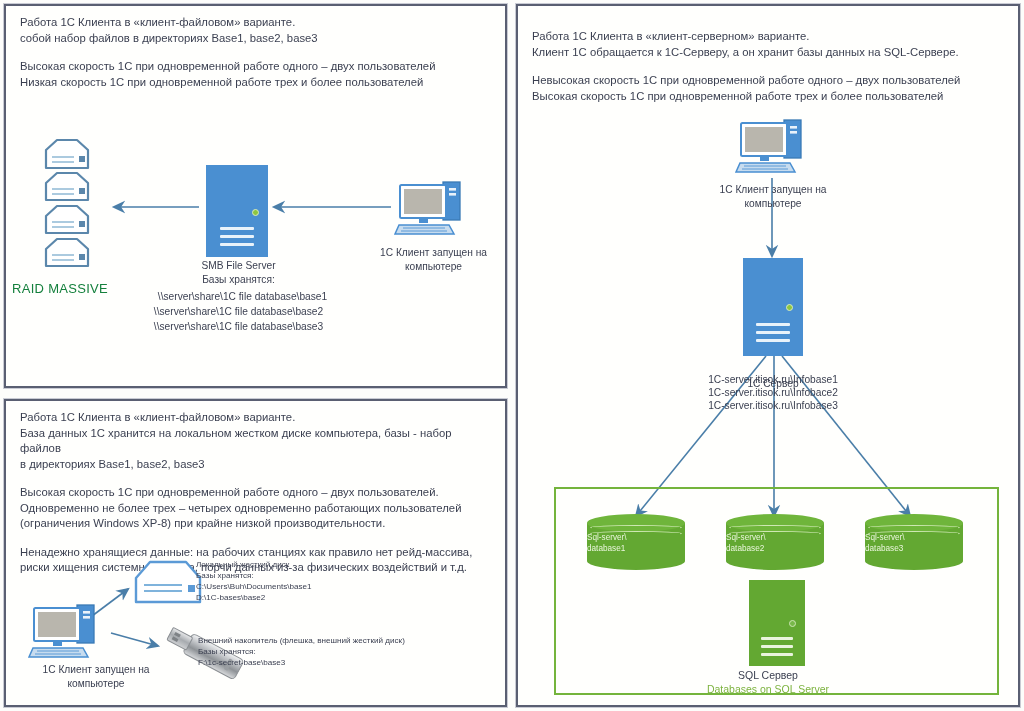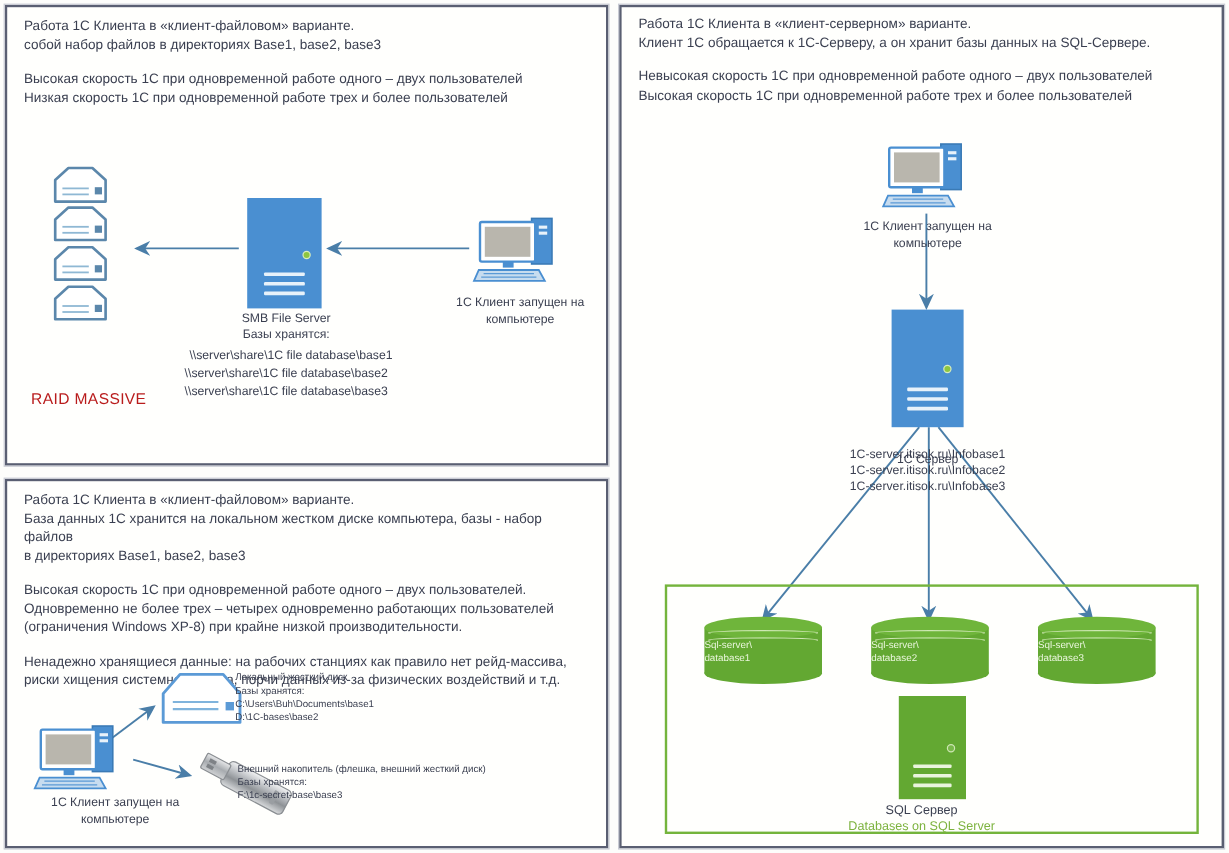--- a/index.html
+++ b/index.html
@@ -36,26 +36,25 @@
     text-align: center;
     color: #3a3f50;
     font-size: 10.2px;
     line-height: 13.5px;
     white-space: pre-line;
   }
   .lbl.small { font-size: 8.1px; line-height: 10.6px; text-align: left; }
 
   .raid-lbl {
     position: absolute;
-    text-align: right;
-    color: #b91c1c;
+    text-align: left;
+    color: #15803d;
     font-size: 13px;
     line-height: 17px;
     letter-spacing: .3px;
-    margin-top: 44px;
   }
 
   
   .srv { position: absolute; }
   .srv .body { width: 100%; height: 100%; background: #4a8fd1; position: relative; }
   .srv.green .body { background: #63a832; }
   .srv .led {
     position: absolute; border-radius: 50%;
     background: #8ec640; border: 1.5px solid #d8ecc0;
   }
@@ -261,21 +260,21 @@
       <g stroke="#5b9ad6" stroke-width="1">
         <line x1="6" y1="48" x2="48" y2="48"></line>
           <line x1="4" y1="51" x2="50" y2="51"></line>
       </g>
     </svg>
     <div class="lbl" style="left:0px; top:262px; width:180px;">1С Клиент запущен на
 компьютере</div>
   </div>
 
   <div class="panel" id="panel-right">
-    <div class="hdr" style="padding-top:7px;">
+    <div class="hdr" style="padding-top:23px;">
       <div class="blk">Работа 1С Клиента в «клиент-серверном» варианте.</div>
       <div class="blk">Клиент 1С обращается к 1С-Серверу, а он хранит базы данных на SQL-Сервере.</div>
       <div class="gap"></div>
       <div class="blk">Невысокая скорость 1С при одновременной работе одного – двух пользователей</div>
       <div class="blk">Высокая скорость 1С при одновременной работе трех и более пользователей</div>
     </div>
 
     <svg class="layer">
       <defs>
         <marker id="ah-blue3" markerWidth="9" markerHeight="9" refX="7" refY="4.5" orient="auto">

